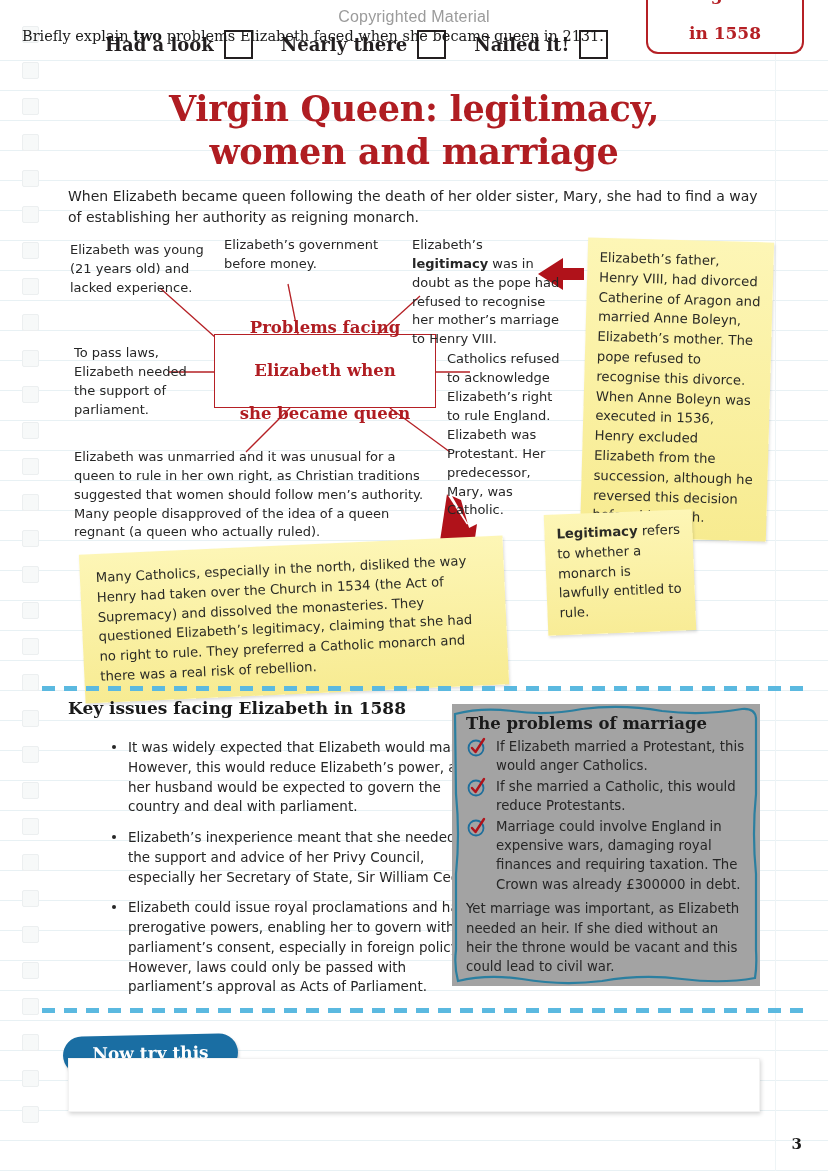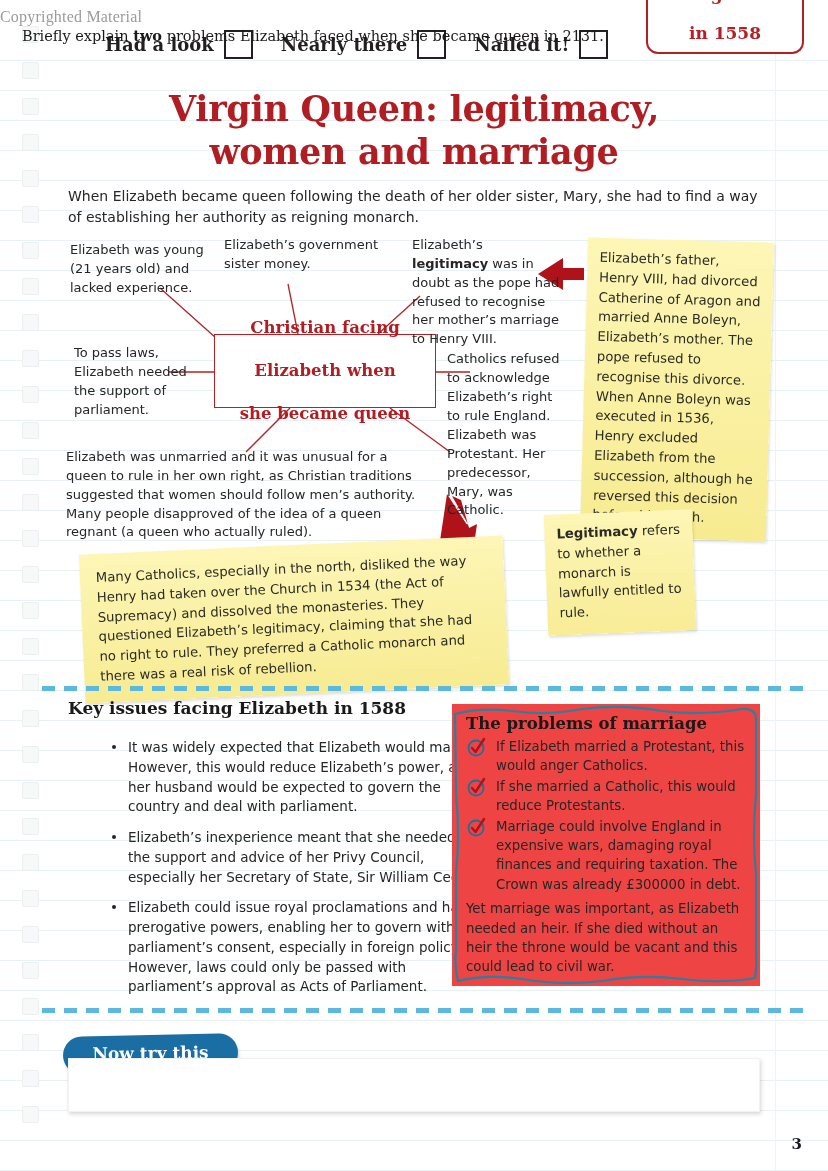--- a/index.html
+++ b/index.html
@@ -12,22 +12,22 @@
   .page-bg{position:absolute;inset:0;z-index:0;pointer-events:none;}
   .rule{position:absolute;left:0;right:0;height:1px;background:#e8f1f4;}
   .vrule{position:absolute;top:0;bottom:0;width:1px;background:#eef4f6;}
   .hole{position:absolute;left:22px;width:15px;height:15px;
         border:1px solid #eceff0;background:#f7f9f9;border-radius:2px;}
 
   .layer{position:absolute;inset:0;z-index:2;}
 
   
   .copyright{
-    position:absolute;left:0;right:0;top:8px;
-    font-family:Liberation Serif, serif;
+    position:absolute;left:0;right:0;top:8px;text-align:center;
+    font-family:Liberation Sans, sans-serif;
     font-size:16px;color:#9b9b9b;letter-spacing:.2px;
   }
   .tickrow{position:absolute;left:105px;top:30px;display:flex;align-items:center;gap:0;}
   .tickrow .lbl{
     font-family:"DejaVu Serif", serif;font-weight:bold;font-size:18px;color:#231f20;
     white-space:nowrap;
   }
   .tickbox{
     width:25px;height:25px;border:2px solid #231f20;background:#fff;
     margin-left:10px;margin-right:28px;
@@ -114,21 +114,21 @@
     font-size:13.5px;line-height:1.465;color:#262626;
   }
   .kilist li:before{
     content:"";position:absolute;left:4px;top:7px;width:4px;height:4px;
     border-radius:50%;background:#262626;
   }
 
   
   .mbox{
     position:absolute;left:452px;top:704px;width:308px;height:282px;
-    box-sizing:border-box;background:#ef4444;
+    box-sizing:border-box;background:#a3a3a3;
   }
   .mbox .frame{position:absolute;inset:0;}
   .mbox .inner{position:absolute;left:14px;right:12px;top:10px;}
   .mtit{
     font-family:"DejaVu Serif", serif;font-weight:bold;font-size:16.5px;color:#1a1a1a;
     margin-bottom:4px;
   }
   .mlist{margin:0;padding:0;}
   .mlist li{
     list-style:none;position:relative;padding-left:30px;margin-bottom:1px;
@@ -284,37 +284,37 @@
     </g>
 
     <g fill="#b0121a">
       <path d="M452 496 L468 524 L460 527 L474 545 L477 524 L469 528 L461 500 Z"></path>
       <path d="M447 494 L480 545 L440 541 Z"></path>
     </g>
   </svg>
 
   <div class="centerbox">
     <span>
-      <span>Christian facing</span><br>
+      <span>Problems facing</span><br>
       <span>Elizabeth when</span><br>
       <span>she became queen</span>
     </span>
   </div>
 
   <div class="node" style="left:70px;top:241px;width:150px;">Elizabeth was young (21 years old) and lacked experience.</div>
 
-  <div class="node" style="left:224px;top:236px;width:160px;">Elizabeth’s government sister money.</div>
+  <div class="node" style="left:224px;top:236px;width:160px;">Elizabeth’s government before money.</div>
 
   <div class="node" style="left:74px;top:344px;width:120px;">To pass laws, Elizabeth needed the support of parliament.</div>
 
   <div class="node" style="left:412px;top:236px;width:148px;"><span>Elizabeth’s </span><b>legitimacy</b><span> was in doubt as the pope had refused to recognise her mother’s marriage to Henry VIII.</span></div>
 
   <div class="node" style="left:447px;top:350px;width:120px;">Catholics refused to acknowledge Elizabeth’s right to rule England.</div>
 
-  <div class="node" style="left:66px;top:448px;width:350px;">Elizabeth was unmarried and it was unusual for a queen to rule in her own right, as Christian traditions suggested that women should follow men’s authority. Many people disapproved of the idea of a queen regnant (a queen who actually ruled).</div>
+  <div class="node" style="left:74px;top:448px;width:350px;">Elizabeth was unmarried and it was unusual for a queen to rule in her own right, as Christian traditions suggested that women should follow men’s authority. Many people disapproved of the idea of a queen regnant (a queen who actually ruled).</div>
 
   <div class="node" style="left:447px;top:426px;width:118px;">Elizabeth was Protestant. Her predecessor, Mary, was Catholic.</div>
 
   <div class="sticky note-right">Elizabeth’s father, Henry VIII, had divorced Catherine of Aragon and married Anne Boleyn, Elizabeth’s mother. The pope refused to recognise this divorce. When Anne Boleyn was executed in 1536, Henry excluded Elizabeth from the succession, although he reversed this decision before his death.</div>
   <div class="sticky note-bottom">Many Catholics, especially in the north, disliked the way Henry had taken over the Church in 1534 (the Act of Supremacy) and dissolved the monasteries. They questioned Elizabeth’s legitimacy, claiming that she had no right to rule. They preferred a Catholic monarch and there was a real risk of rebellion.</div>
   <div class="sticky note-def"><b>Legitimacy</b><span> refers to whether a monarch is lawfully entitled to rule.</span></div>
 
   <div class="dashsep" style="top:686px;"></div>
   <div class="dashsep" style="top:1008px;"></div>
 

